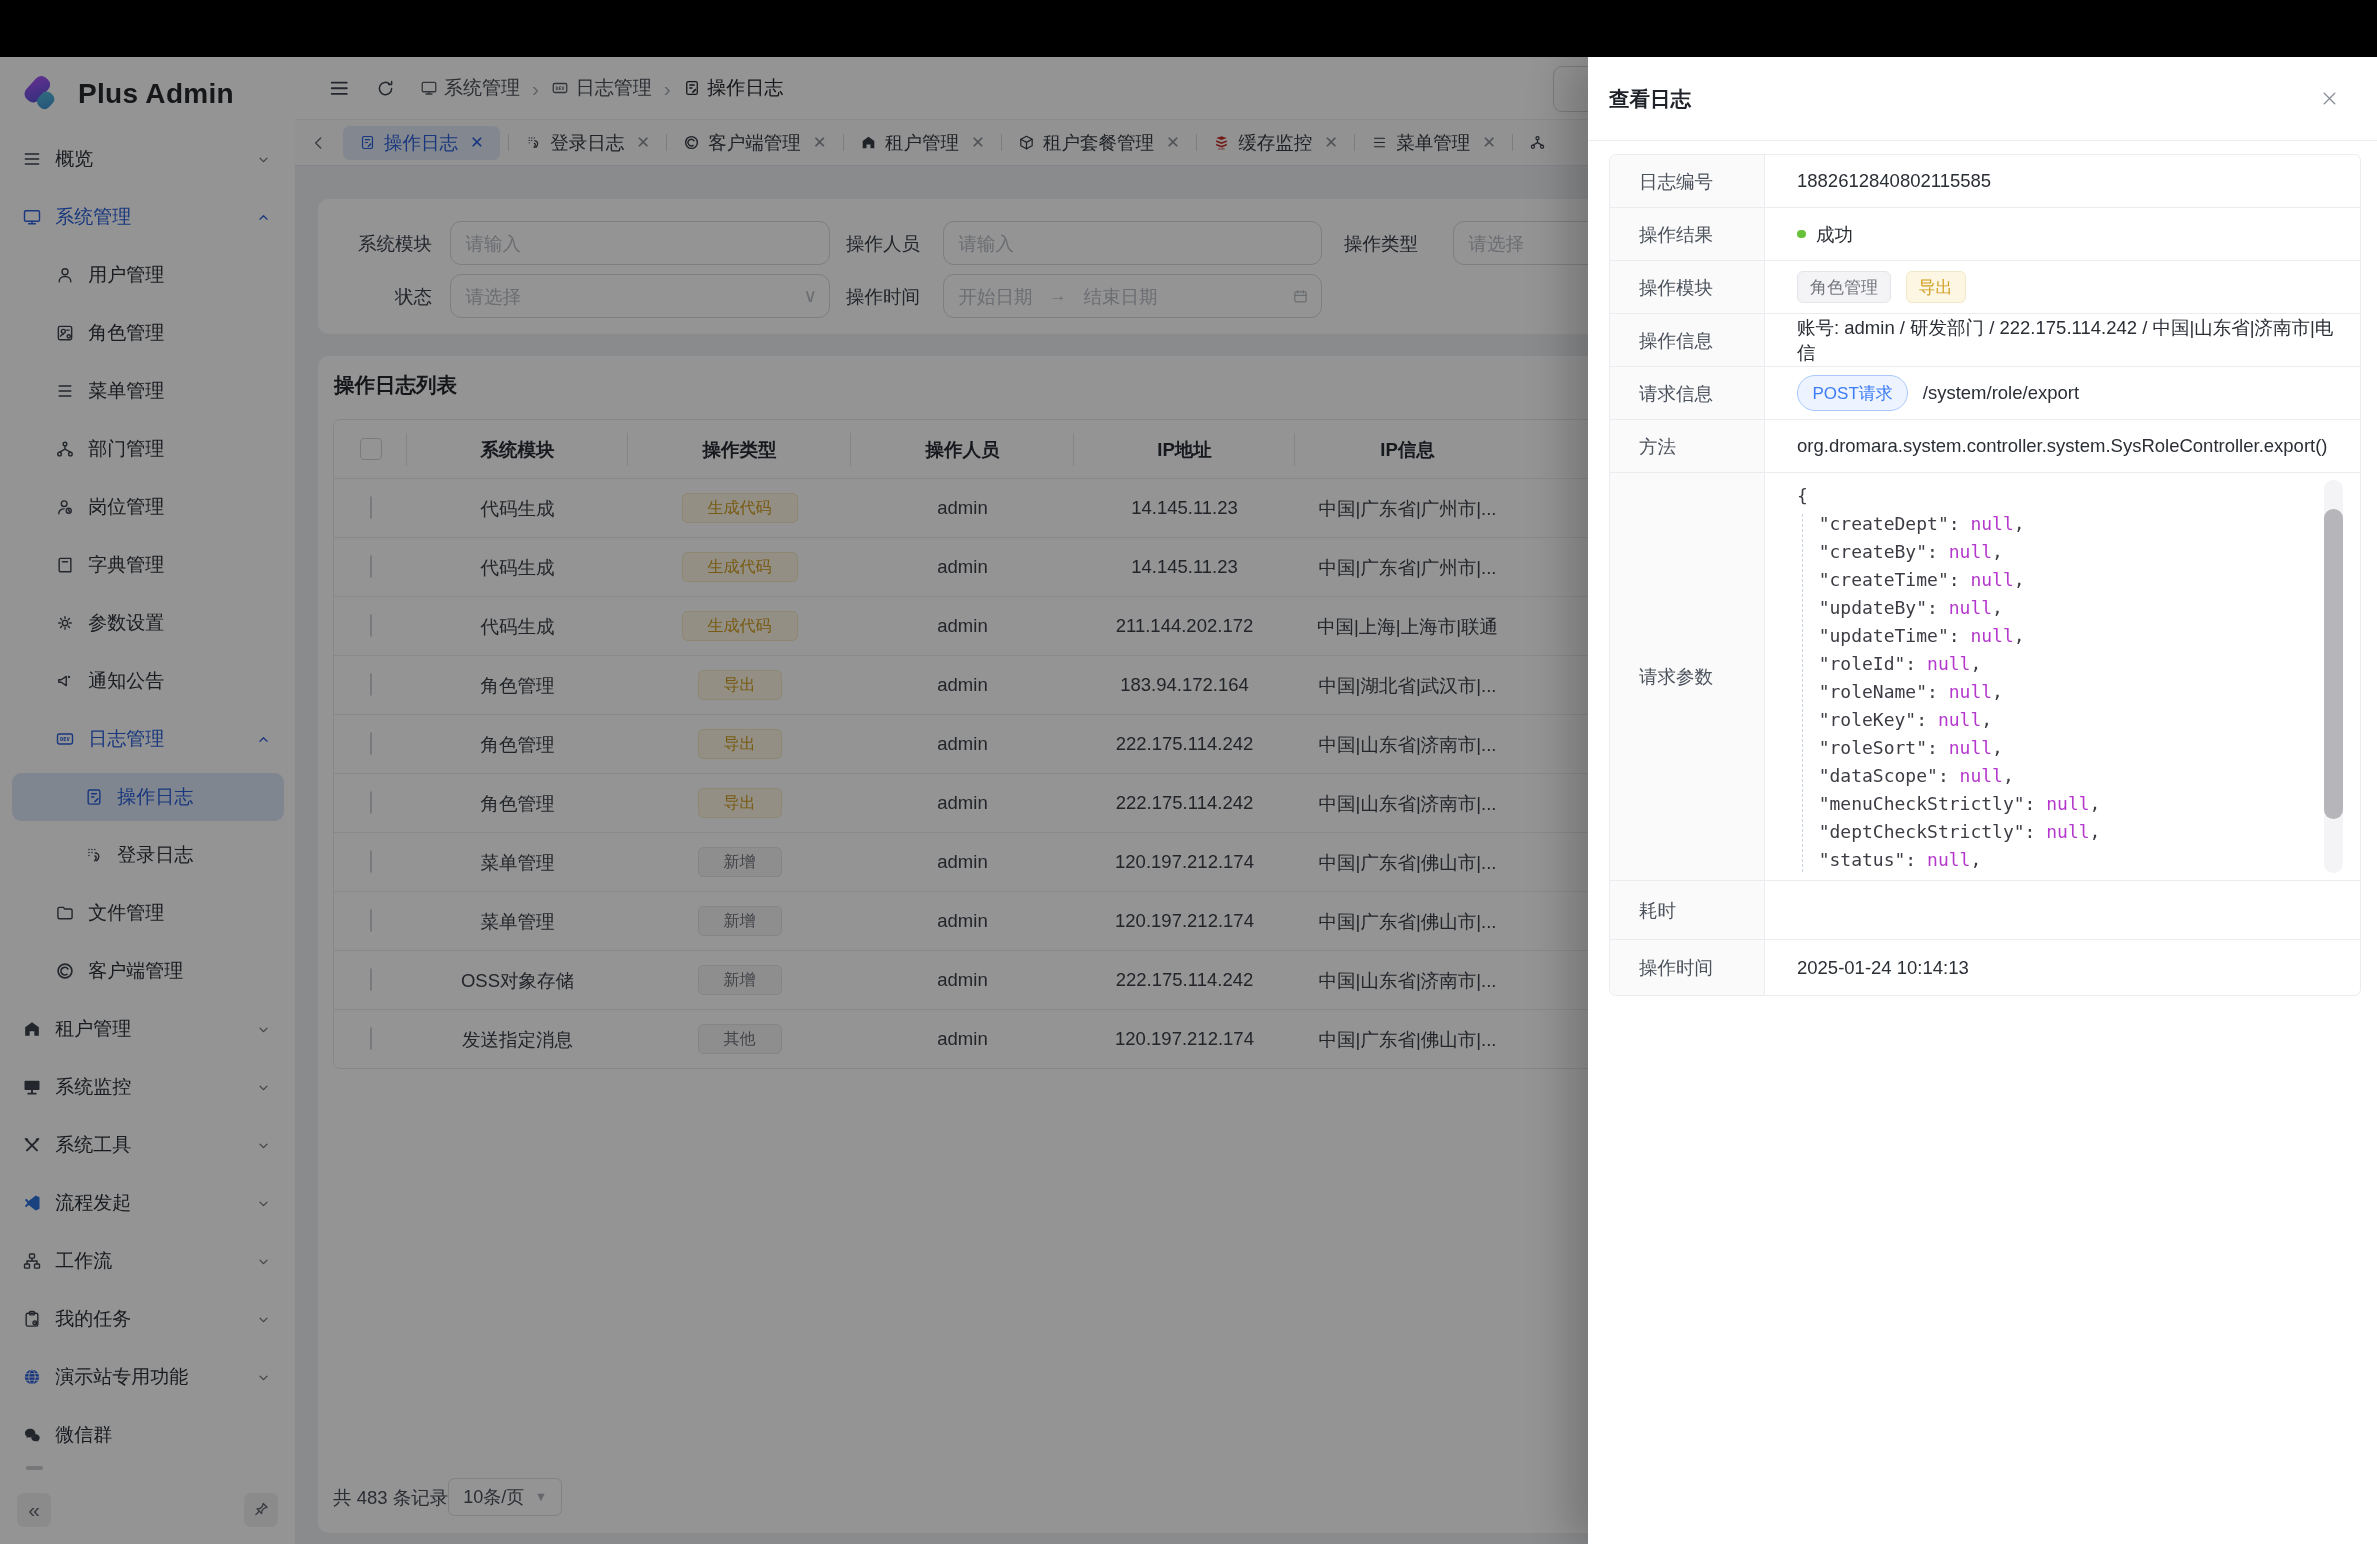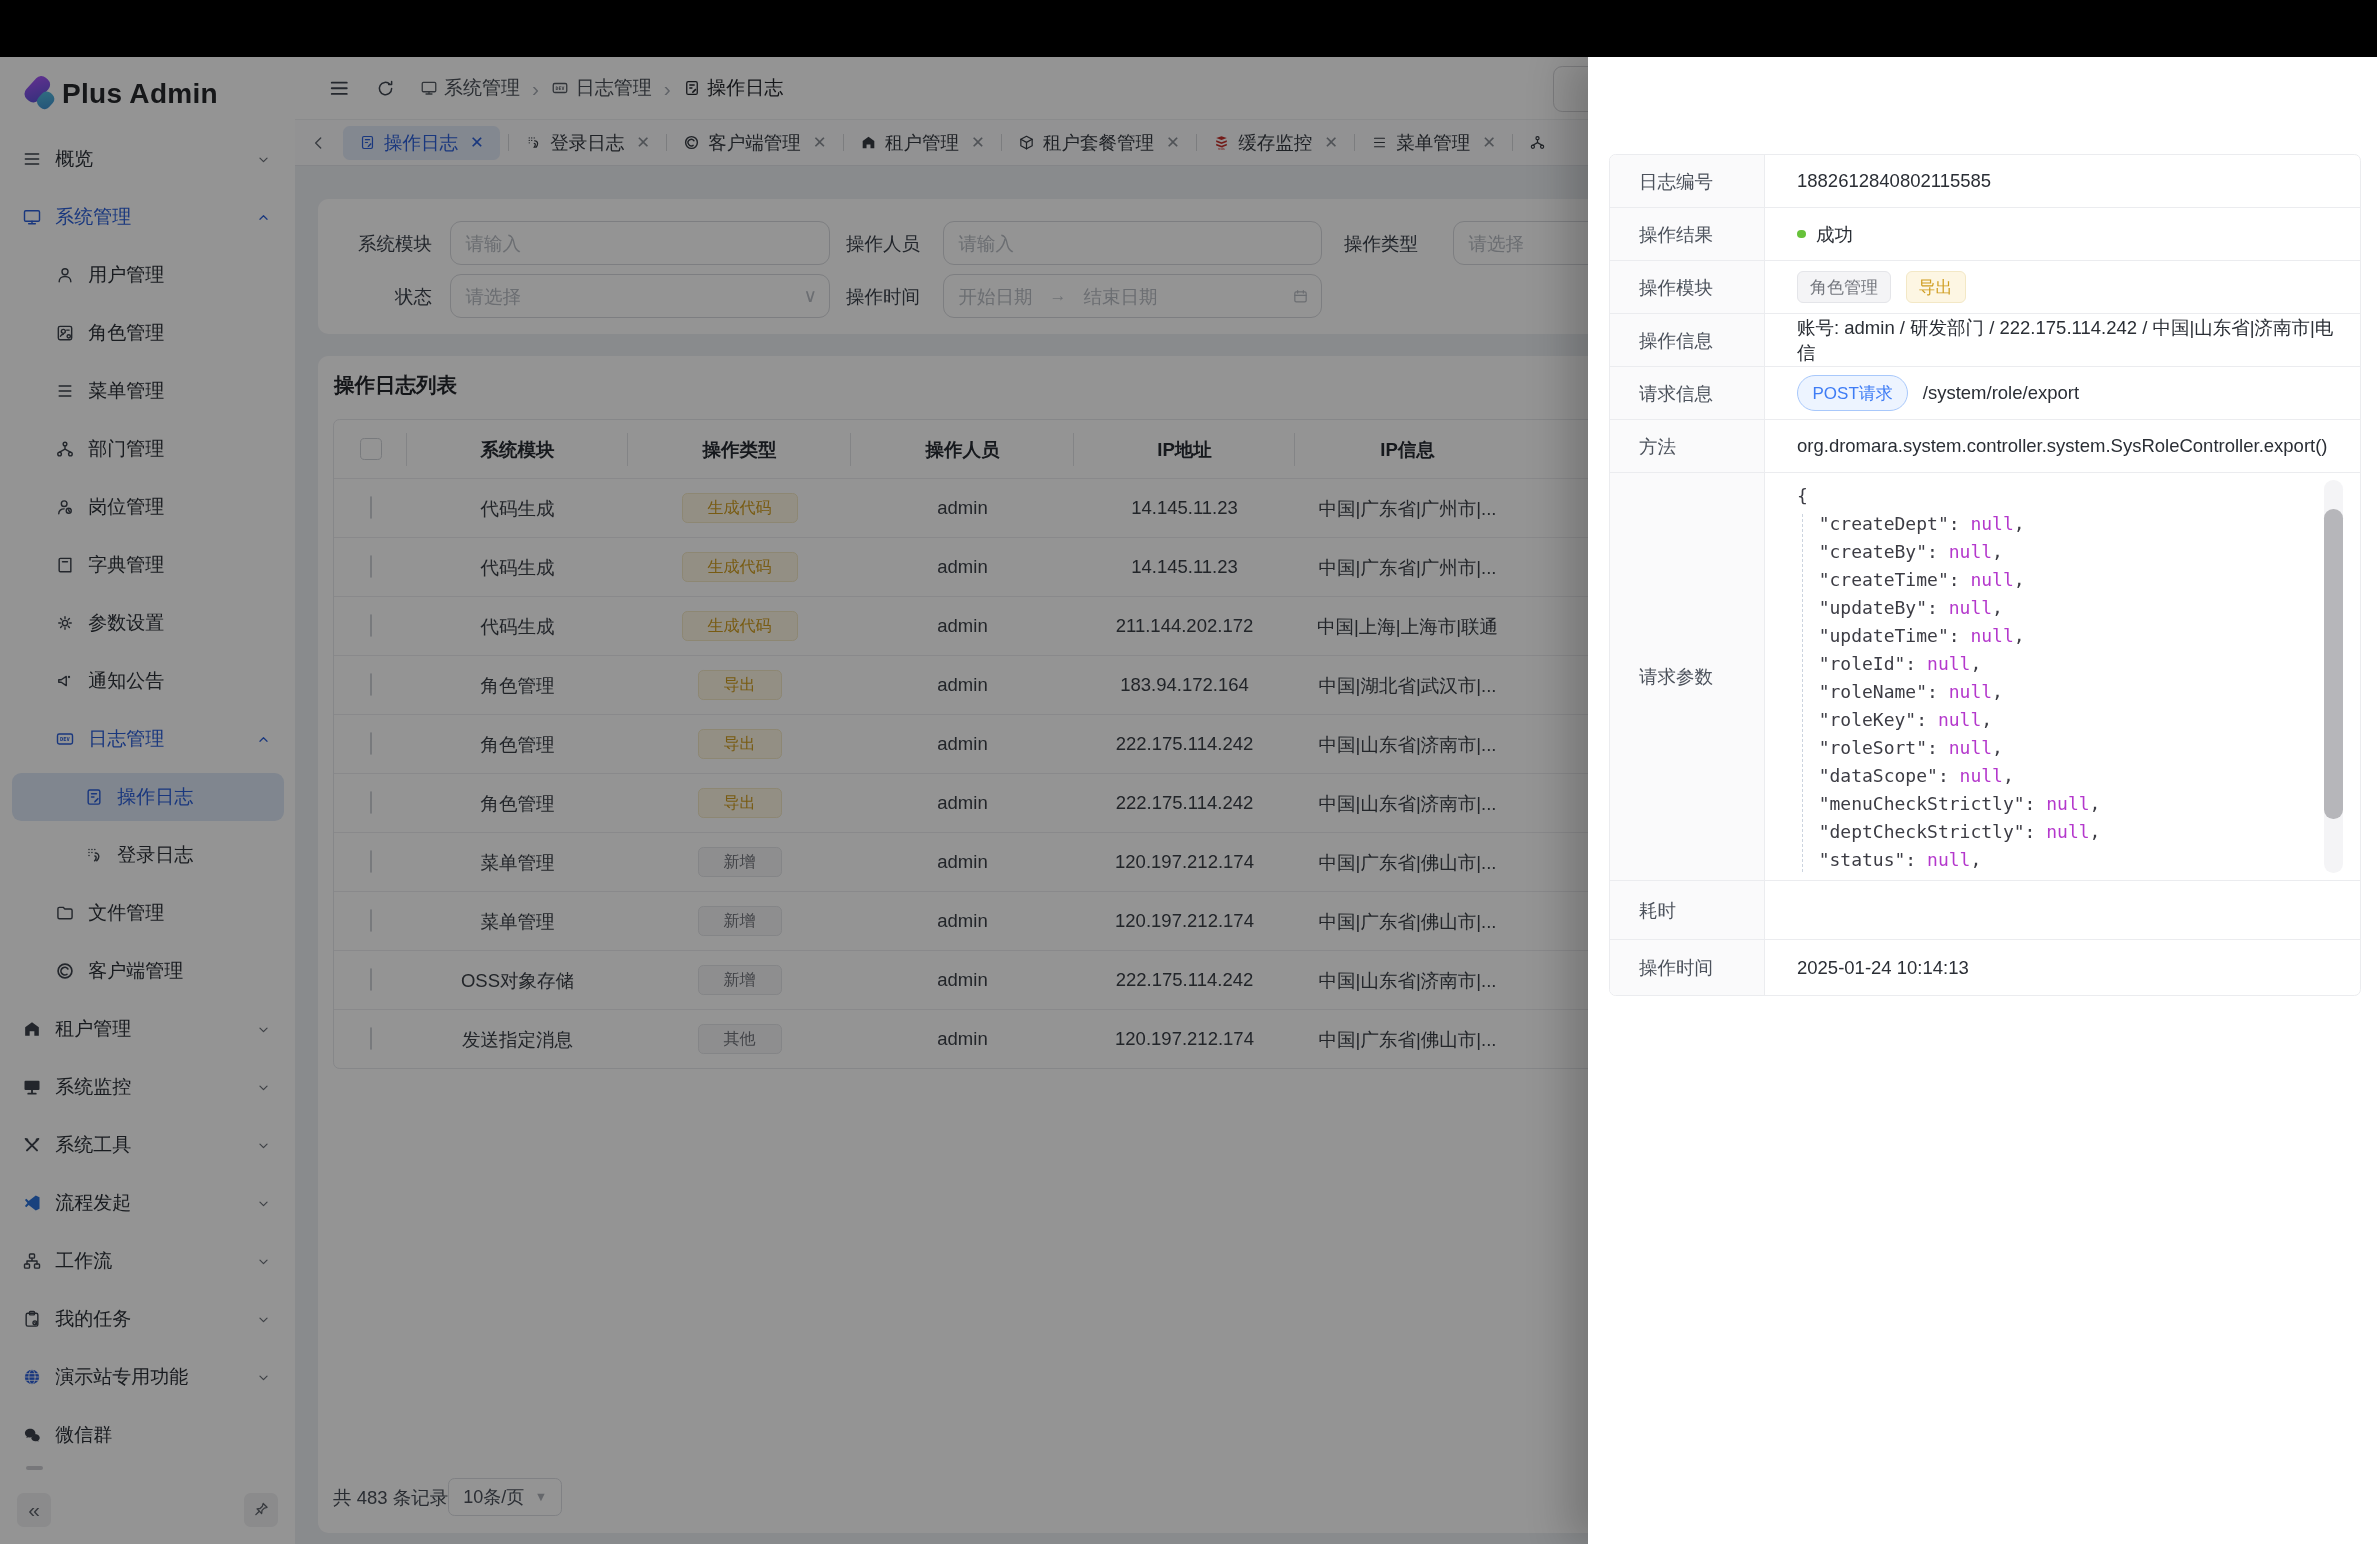--- a/index.html
+++ b/index.html
@@ -4,21 +4,21 @@
 <style>
   html,body{margin:0;padding:0}
   body{width:2377px;height:1544px;background:#000;overflow:hidden;position:relative;
        font-family:"Liberation Sans","DejaVu Sans",sans-serif;-webkit-font-smoothing:antialiased}
   .ic{flex:none;display:block}
   
   .top-black{position:absolute;left:0;top:0;right:0;height:57px;background:#000}
   .app{position:absolute;left:0;top:57px;right:0;bottom:0;background:#edeff3;display:flex}
   
   .sidebar{width:295px;flex:none;background:#fff;position:relative;display:flex;flex-direction:column}
-  .logo-row{height:73px;display:flex;align-items:center;padding-left:18px;flex:none}
+  .logo-row{height:73px;display:flex;align-items:center;padding-left:18px;gap:16px;flex:none}
   .brand{font-size:28px;font-weight:700;color:#26282c;letter-spacing:0.3px}
   .menu{flex:1;overflow:hidden;position:relative}
   .mi{display:flex;align-items:center;height:58px;position:relative;color:#3d434c;cursor:pointer}
   .mi>*{position:relative}
   .mi .ic{margin-left:22px}
   .mi.l2 .ic{margin-left:55px}
   .mi.l3 .ic{margin-left:84px}
   .mlabel{margin-left:13.2px;font-size:19px;color:#2c3138;white-space:nowrap}
   .mi .chev{position:absolute;right:23px;margin-left:0;color:#6a7078}
   .mi.active,.mi.active .mlabel,.mi.active .chev{color:#2b5fd9}
@@ -631,20 +631,28 @@
           </div>
         </div>
       </div>
     </div>
   </div>
 </div>
 
 <div class="overlay"></div>
 
 <aside class="drawer">
+  <div class="dhead">
+    <span class="dtitle">查看日志</span>
+    <span class="dclose" id="drawerClose">
+        <svg class="ic " style="width:21px;height:21px;stroke-width:1.5" viewBox="0 0 24 24" fill="none" stroke="currentColor" stroke-width="1.7" stroke-linecap="round" stroke-linejoin="round">
+          <path d="M6 6l12 12M18 6L6 18"></path>
+        </svg>
+      </span>
+  </div>
   <div class="dbody">
     <div class="dt" id="detailTable">
         <div class="dt-row" style="height:52px">
           <div class="dt-label">日志编号</div>
           <div class="dt-value">1882612840802115585</div>
         </div>
         <div class="dt-row" style="height:52px">
           <div class="dt-label">操作结果</div>
           <div class="dt-value">
             <span class="dot"></span>

